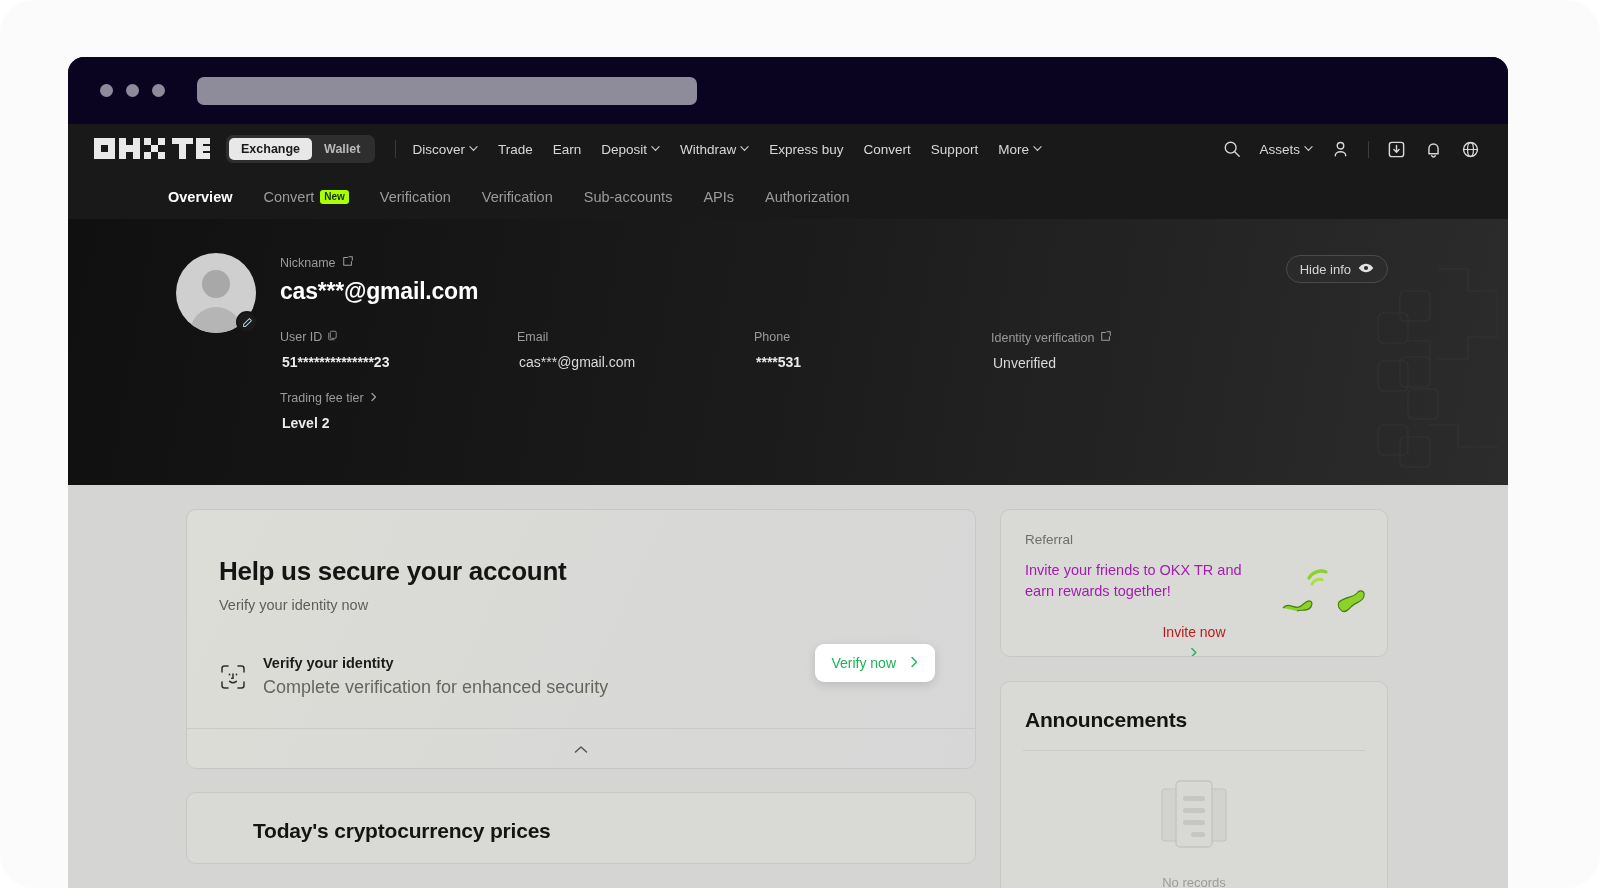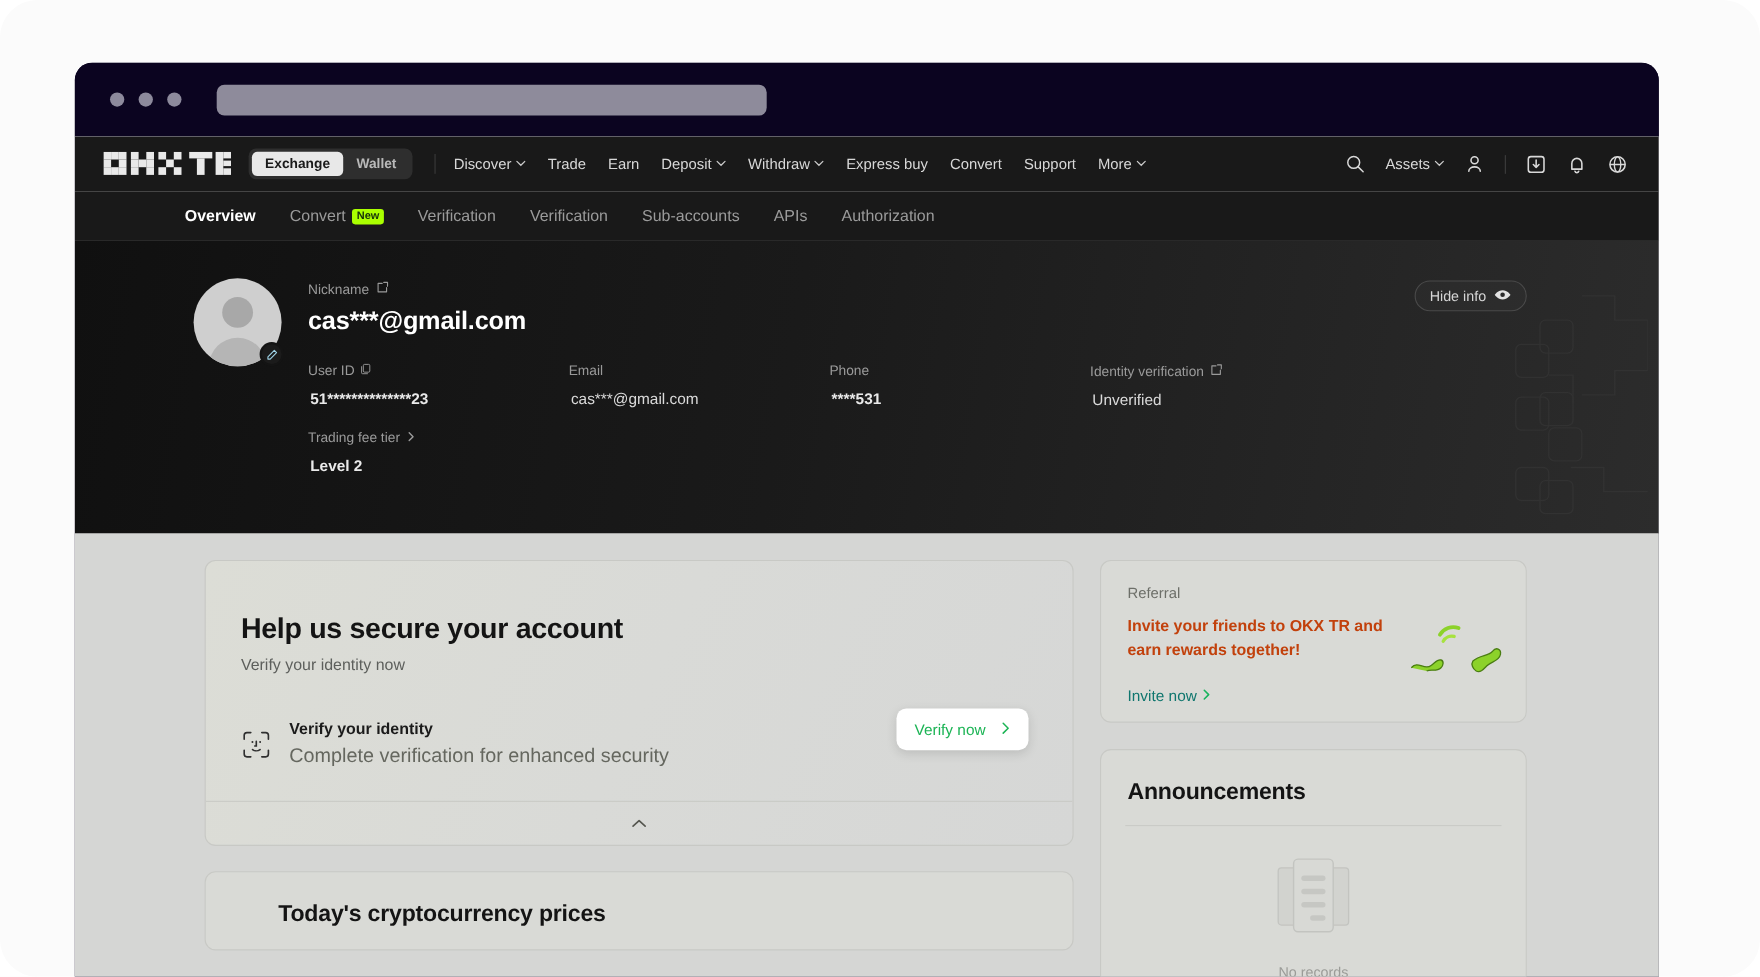--- a/index.html
+++ b/index.html
@@ -240,26 +240,26 @@
   .prices-card { margin-top: 23px; padding-left: 42px; }
   .prices-title {
     font-size: 21px; font-weight: bold; color: #141414;
     padding: 26px 24px 20px 24px; letter-spacing: -0.2px;
   }
 
   
   .referral-card { position: relative; overflow: hidden; padding: 22px 24px 20px 24px; height: 148px; }
   .referral-label { font-size: 13.5px; color: #6d6f69; }
   .referral-text {
-    font-size: 14.5px; color: #c2410c; font-weight: bold;
+    font-size: 14.5px; color: #a21caf; font-weight: normal;
     margin-top: 13px; line-height: 1.45; max-width: 245px;
   }
   .invite-link {
-    margin-top: 22px; font-size: 14px; color: #0f766e;
-    display: flex; align-items: center; gap: 5px;
+    margin-top: 22px; font-size: 14px; color: #b91c1c;
+    display: flex; align-items: center; gap: 5px; flex-direction: column;
   }
   .referral-art { position: absolute; right: 18px; bottom: 22px; }
   .ann-card { margin-top: 24px; height: 215px; overflow: hidden; }
   .ann-title {
     font-size: 21px; font-weight: bold; color: #141414;
     padding: 26px 24px 18px 24px; letter-spacing: -0.2px;
   }
   .ann-sep { height: 1px; background: #cacbc7; margin: 0 22px; }
   .ann-empty {
     display: flex; flex-direction: column; align-items: center;

